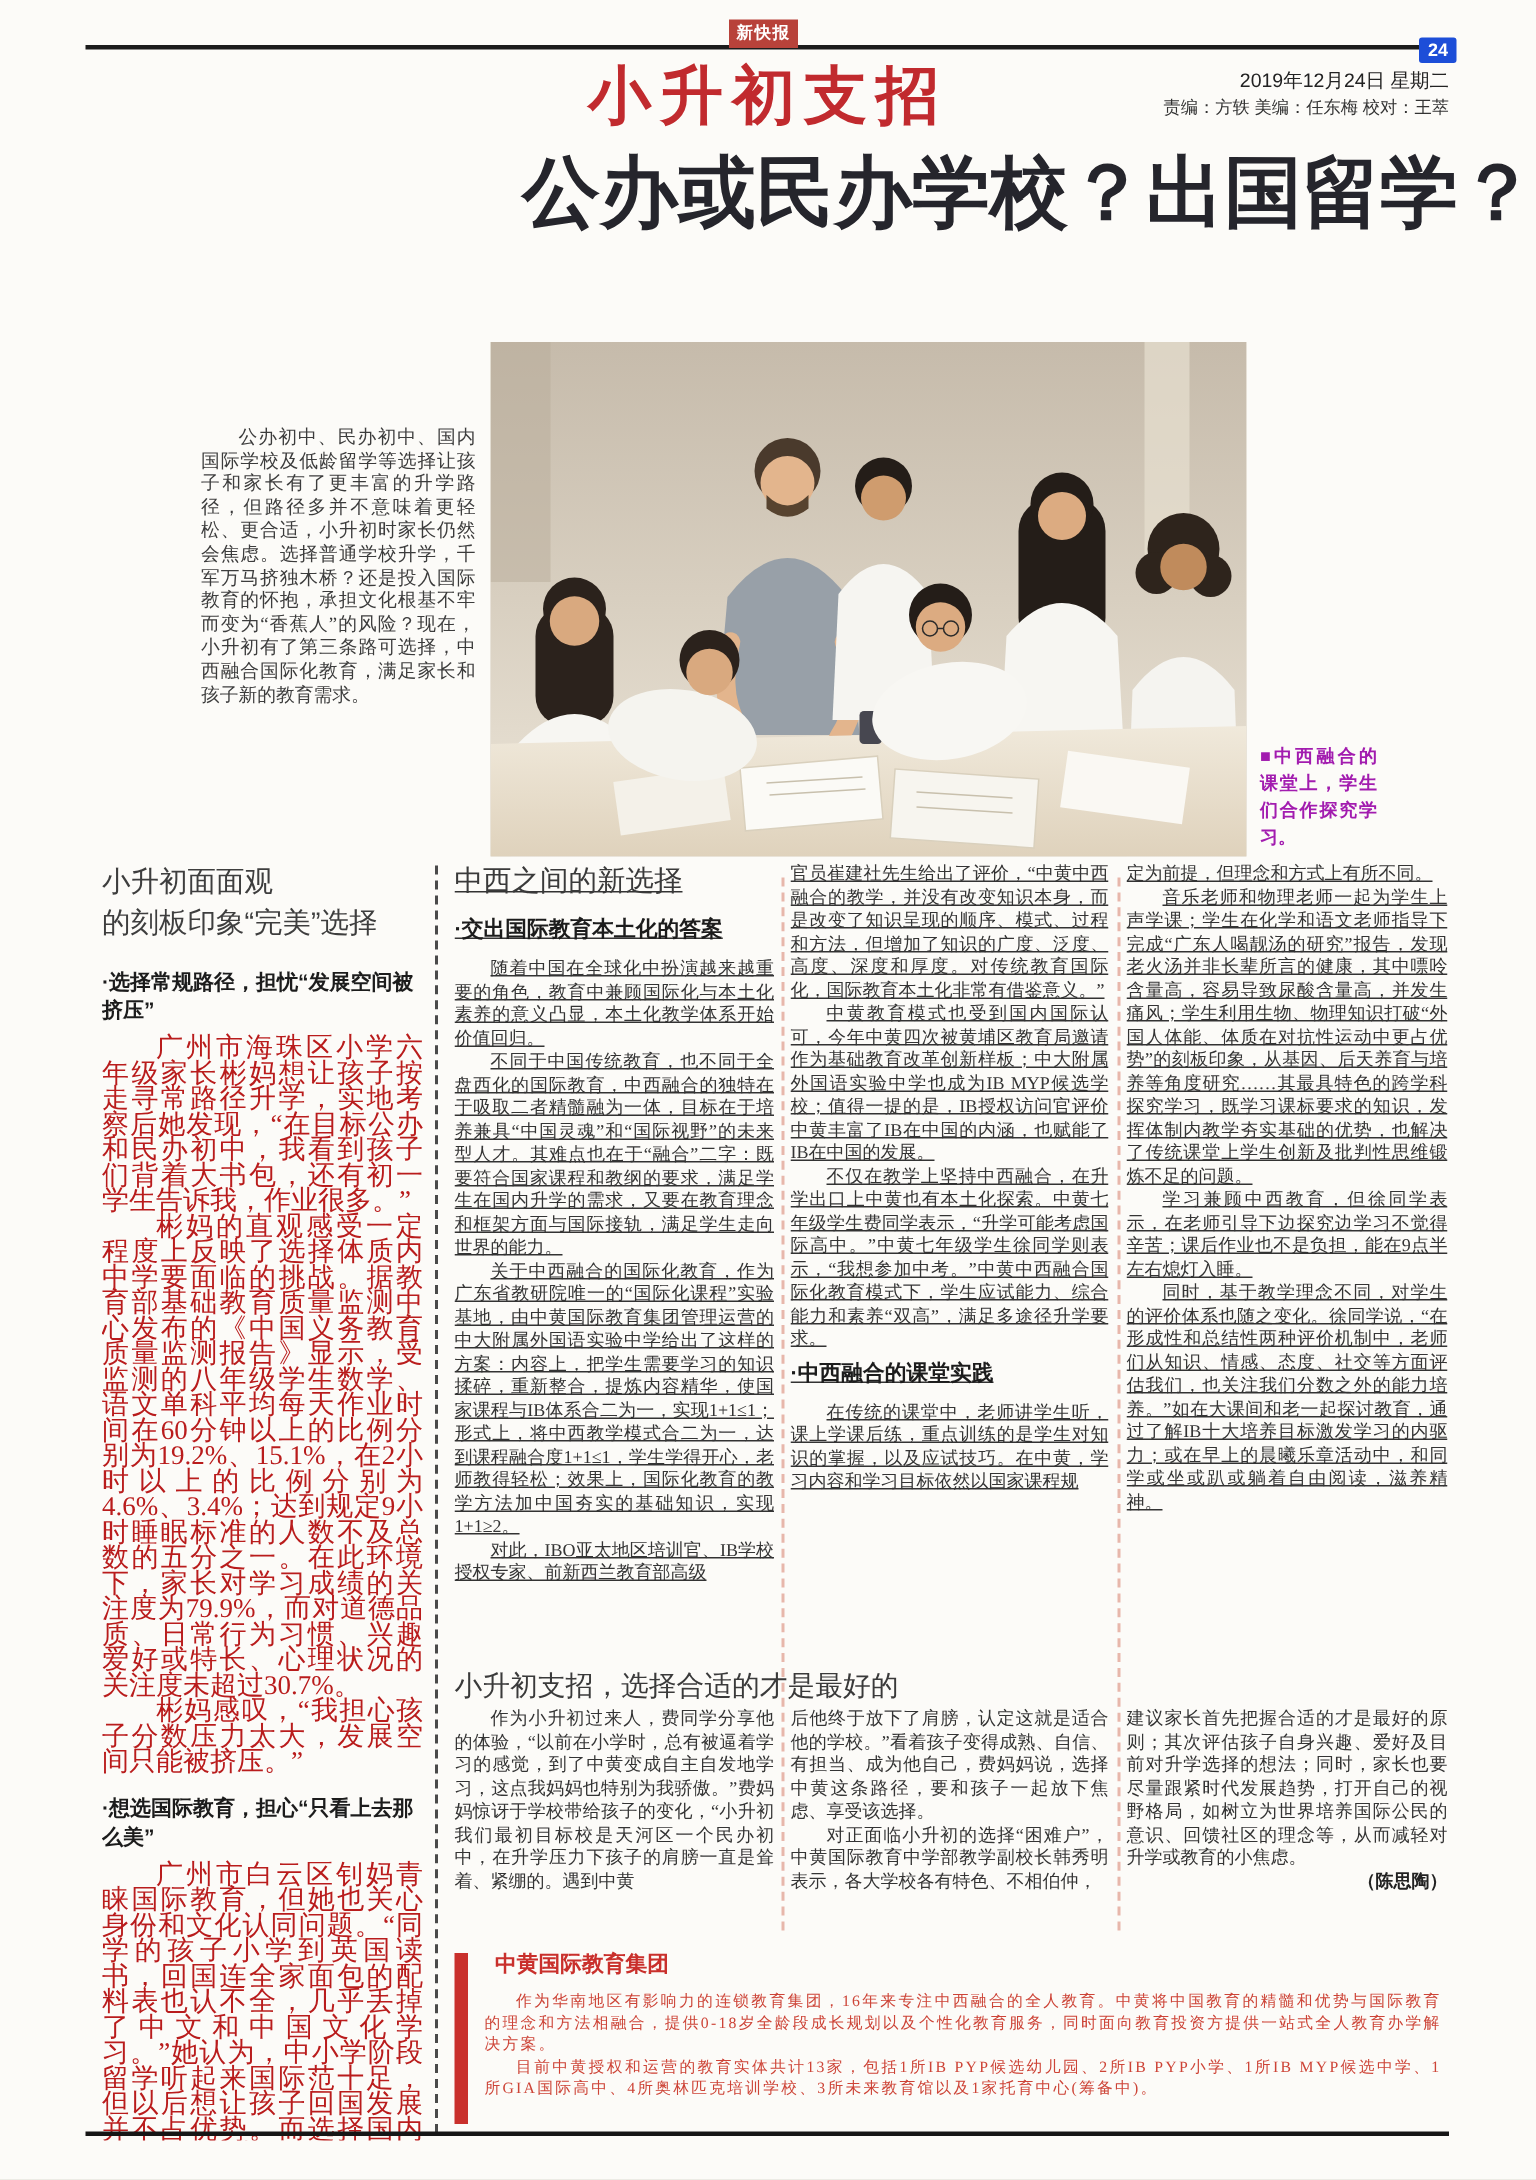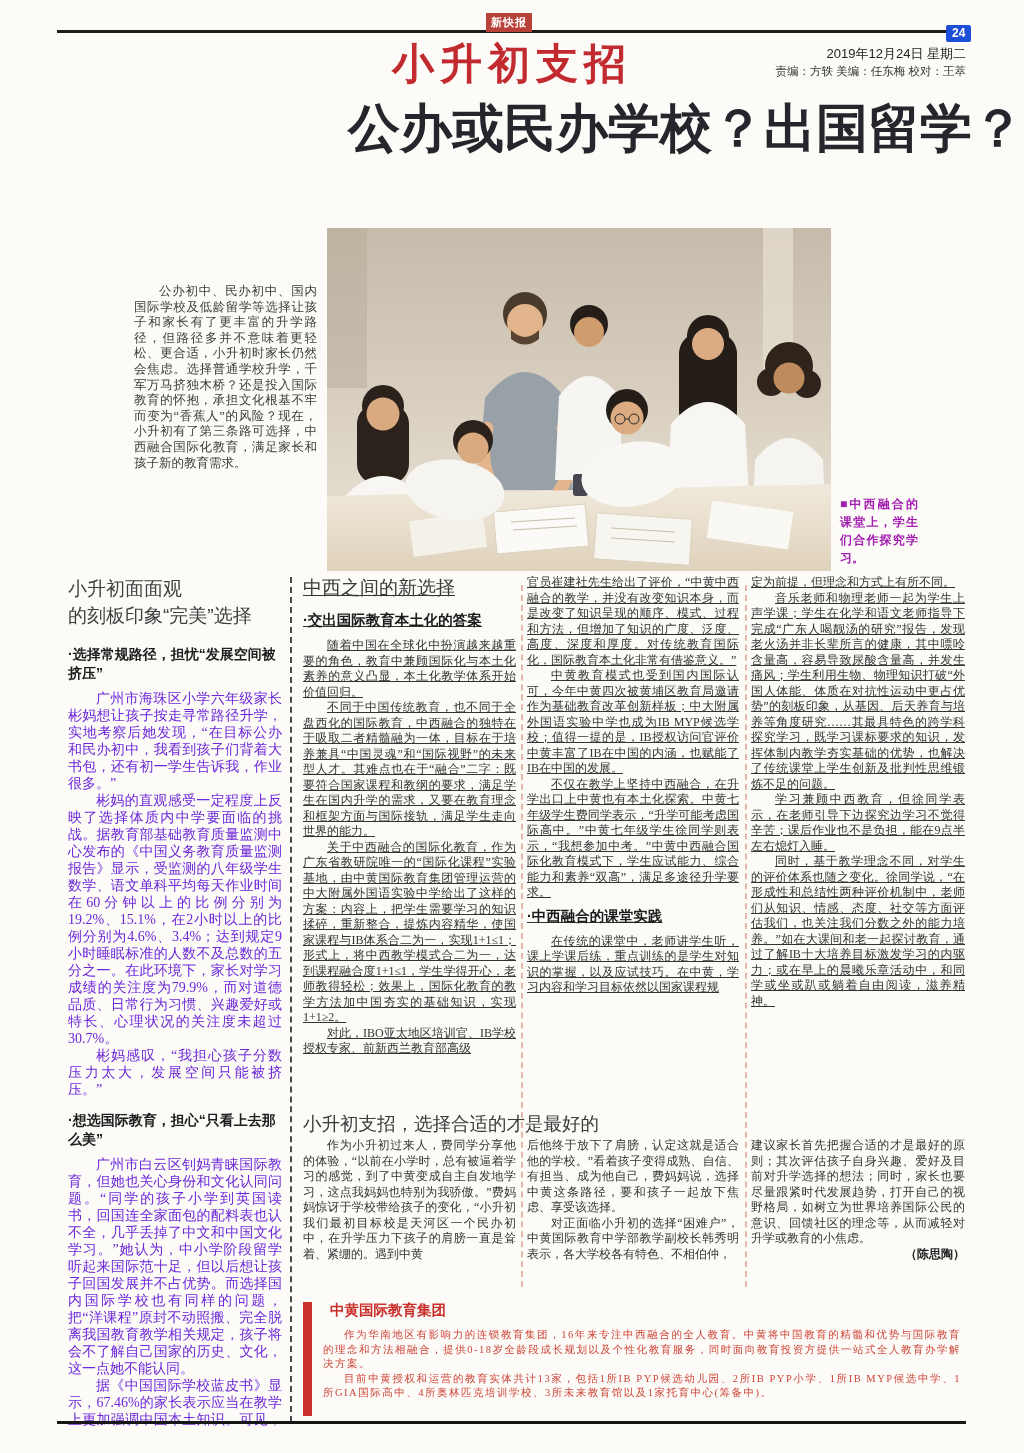--- a/index.html
+++ b/index.html
@@ -38,21 +38,21 @@
   .intro { left:134px; top:284px; width:183px; margin:0;
     font-size:12.5px; line-height:15.6px; text-align:justify; text-indent:2em; color:#3c3c3c; }
   .photo-wrap { left:327px; top:228px; width:504px; height:343px; overflow:hidden; background:#d8cfc0; }
   .photo-caption { left:840px; top:495px; width:78px;
     font:bold 12px/18px "Liberation Sans","DejaVu Sans",sans-serif; color:#a21caf; text-align:justify; }
 
   
   .left-col { left:68px; top:575px; width:214px; height:852px; overflow:hidden; }
   .col-title { font:19px/27px "Liberation Sans","DejaVu Sans",sans-serif; color:#3e3e3e; margin-bottom:16px; }
   .subhead { margin:13px 0 7px; font:bold 14px/19px "Liberation Sans","DejaVu Sans",sans-serif; color:#1c1c1c; }
-  .left-col p { margin:0; font-size:14px; line-height:17px; text-align:justify; text-indent:2em; color:#6d28d9; }
+  .left-col p { margin:0; font-size:18px; line-height:17px; text-align:justify; text-indent:2em; color:#b91c1c; }
 
   .divider-black { left:290px; top:577px; height:845px; width:0; border-left:2px dashed #4a4a4a; }
   .divider-pink  { top:585px; height:702px; width:0; border-left:2px dashed #e7b7ab; }
   .pink1 { left:521px; } .pink2 { left:745px; }
 
   .mid-col { top:575px; height:522px; overflow:hidden;text-decoration:underline; }
   .colA { left:303px; width:213px; } .colB { left:527px; width:212px; } .colC { left:751px; width:214px; }
   .mid-title { font:19px/26px "Liberation Sans","DejaVu Sans",sans-serif; color:#3a3a3a; margin:0 0 10px; }
   .mid-col p, .tips-col p { margin:0; font-size:12px; line-height:15.5px; text-align:justify; text-indent:2em; color:#343434; }
   .mid-col .subhead { margin:6px 0 8px; font-size:14.5px; }

